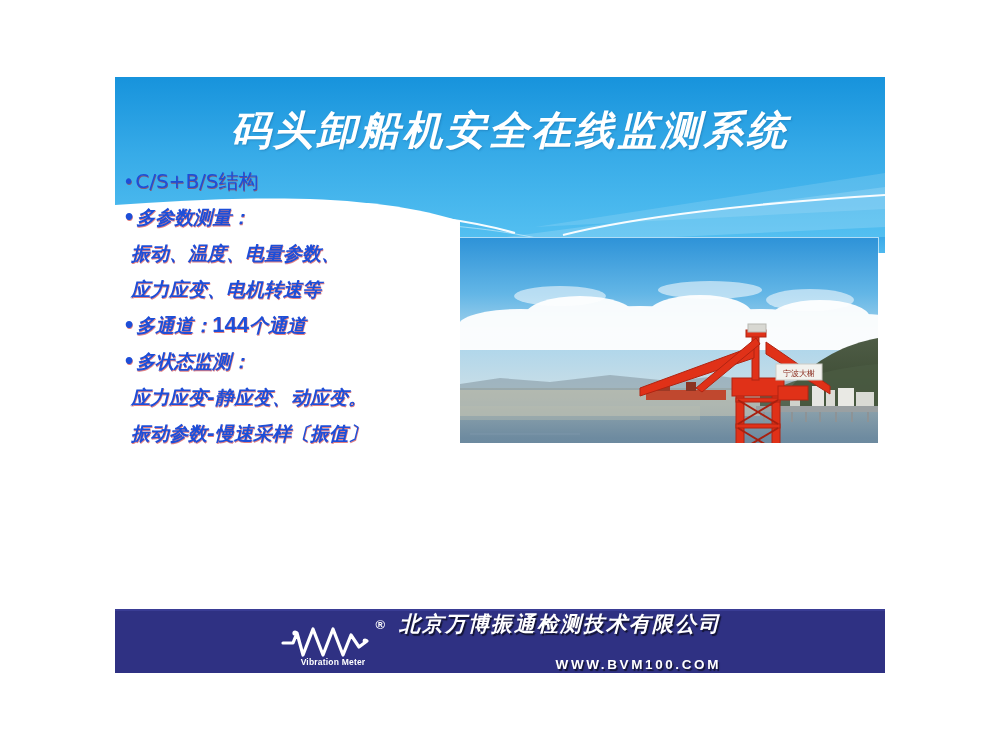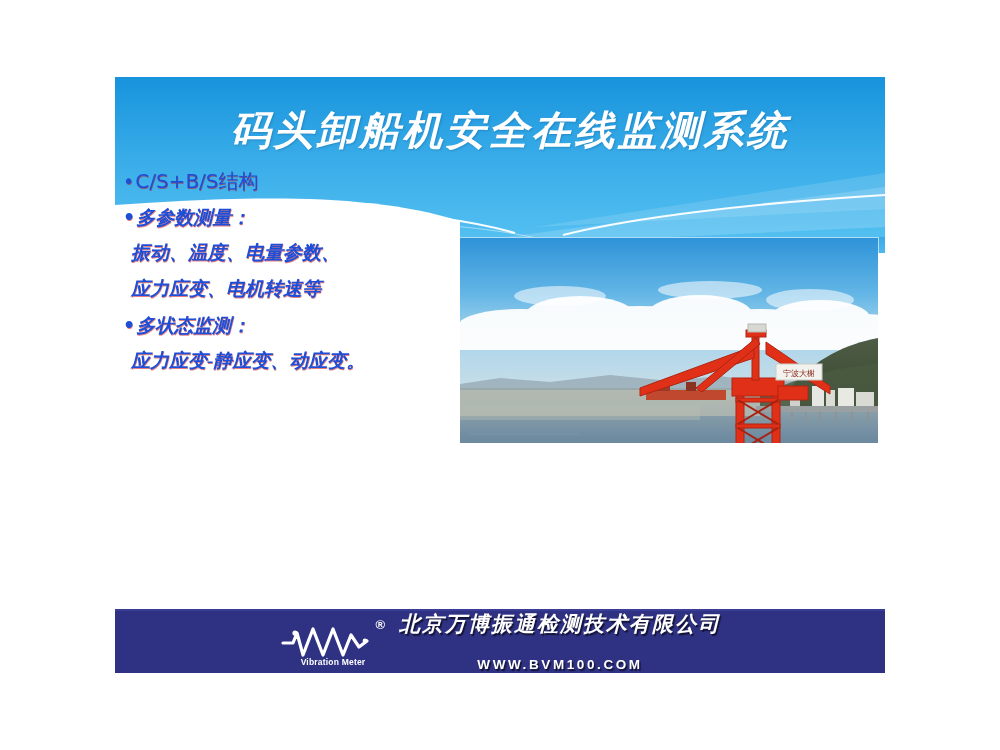--- a/index.html
+++ b/index.html
@@ -81,21 +81,20 @@
     font-style: normal;
     font-weight: normal;
     font-size: 20px;
   }
   .line .bullet {
     font-size: 19px;
     padding-right: 1px;
   }
   .line.indent {
     padding-left: 8px;
-    font-family: Liberation Serif, serif;
   }
   .line.indent2 {
     padding-left: 96px;
   }
   .line .big-num {
     font-family: "Liberation Sans", sans-serif;
     font-weight: bold;
     font-style: normal;
     font-size: 22px;
   }
@@ -149,21 +148,21 @@
     width: 92px;
     text-align: center;
     color: #ffffff;
     font-family: "Liberation Sans", sans-serif;
     font-size: 8.5px;
     font-weight: bold;
     letter-spacing: 0.2px;
   }
   .footer-text {
     flex: 0 0 auto;
-    text-align: center;
+    text-align: right;
   }
   .company {
     color: #ffffff;
     font-family: "DejaVu Sans", sans-serif;
     font-size: 21px;
     font-weight: bold;
     font-style: italic;
     letter-spacing: 2px;
     white-space: nowrap;
     text-shadow: 1.5px 1.5px 1px rgba(0,0,0,0.6);
@@ -229,29 +228,35 @@
     </div>
 
     <div class="line indent">
       <span>振动、温度、电量参数、</span>
     </div>
 
     <div class="line indent">
       <span>应力应变、电机转速等</span>
     </div>
 
+    <div class="line">
+      <span class="bullet">•</span><span>多通道：</span><span class="big-num">144</span><span>个通道</span>
+    </div>
 
     <div class="line">
       <span class="bullet">•</span><span>多状态监测：</span>
     </div>
 
     <div class="line indent">
       <span>应力应变-静应变、动应变。</span>
     </div>
 
+    <div class="line indent">
+      <span>振动参数-慢速采样〔振值〕</span>
+    </div>
 
 
   </div>
 
   <div class="photo">
     <svg width="418" height="292" viewBox="0 0 418 292">
       <defs>
         <linearGradient id="sky" x1="0" y1="0" x2="0" y2="1">
           <stop offset="0%" stop-color="#2e93d8"></stop>
           <stop offset="35%" stop-color="#63b6e6"></stop>

